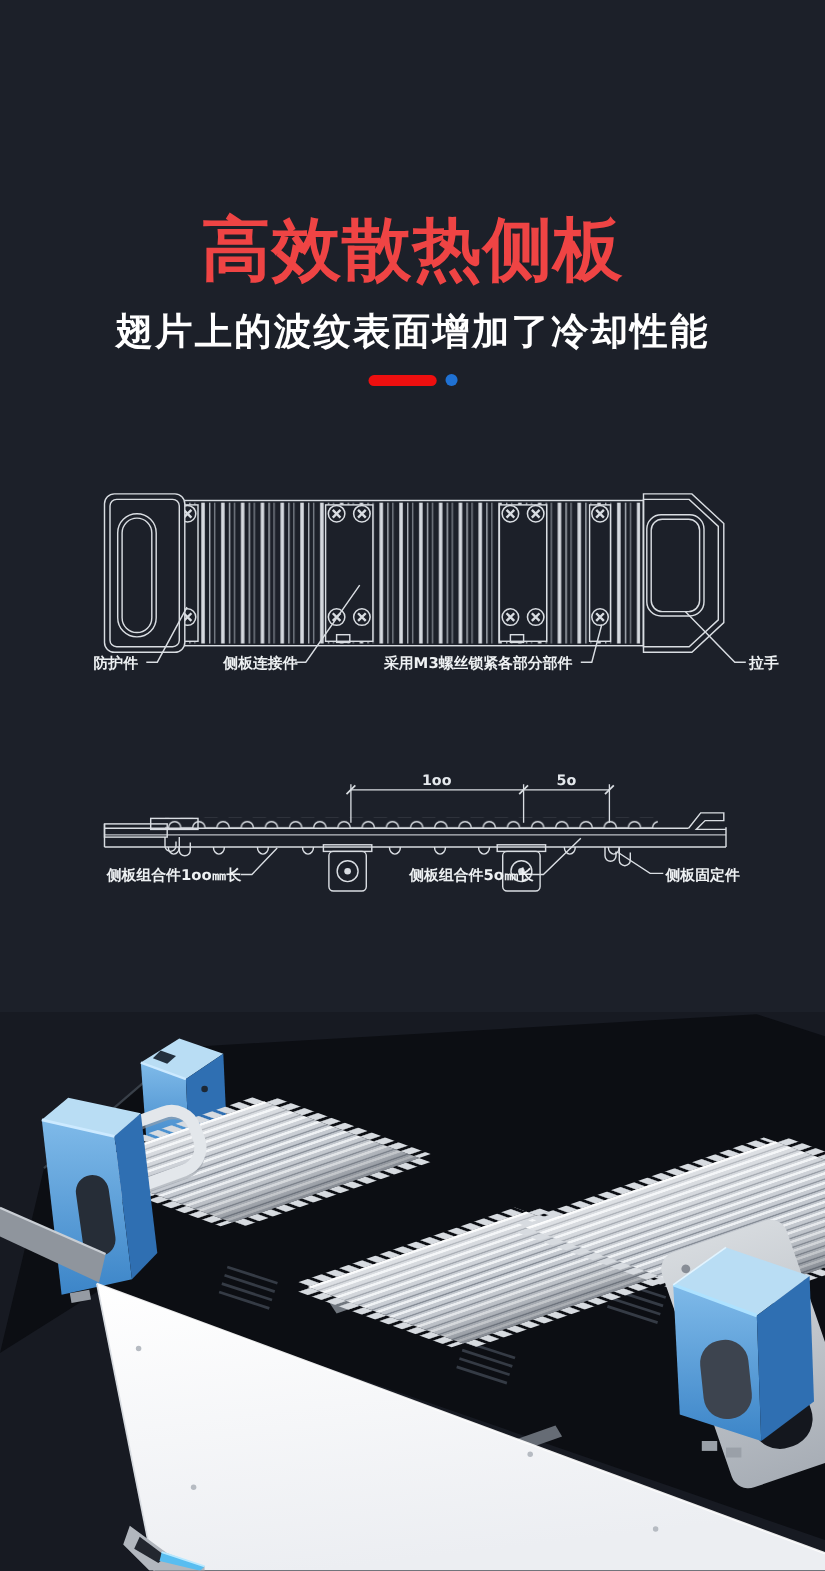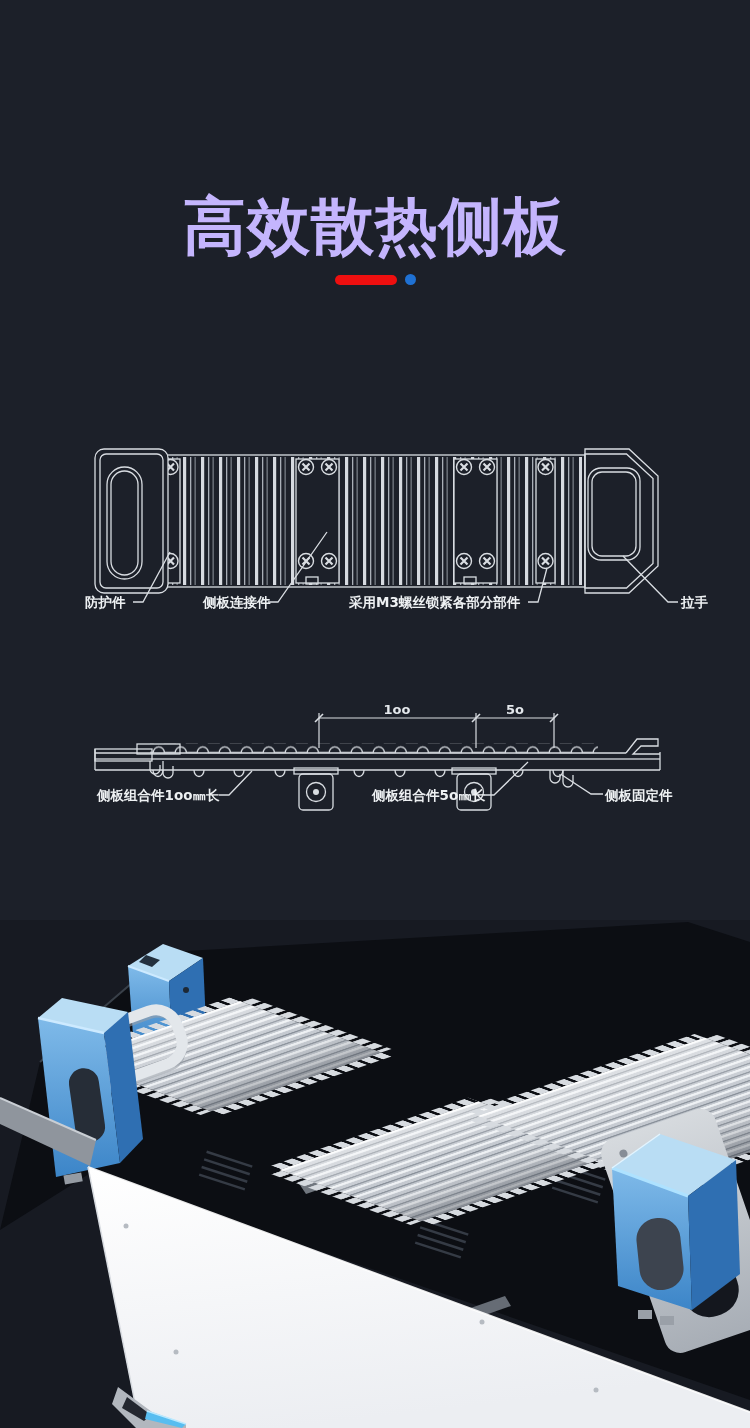--- a/index.html
+++ b/index.html
@@ -9,21 +9,21 @@
     position:relative;
     overflow:hidden;
     font-family:"DejaVu Sans", sans-serif;
     color:#ffffff;
   }
   .page{position:absolute;inset:0;width:750px;height:1428px;}
   .header{position:absolute;top:0;left:0;width:750px;text-align:center;}
   .title{
     margin:0;margin-top:192px;
     font-size:63px;font-weight:bold;letter-spacing:1px;
-    color:#c4b5fd;line-height:1.1;
+    color:#ef4444;line-height:1.1;
   }
   .subtitle{
     margin:0;font-size:34px;font-weight:600;letter-spacing:2px;
     line-height:50px;color:#ffffff;
   }
   .subtitle.first{margin-top:16px;}
   .divider{
     margin-top:13px;display:flex;align-items:center;justify-content:center;gap:8px;
   }
   .red-bar{width:62px;height:10px;border-radius:5px;background:#ee0f0f;display:inline-block;}
@@ -37,20 +37,21 @@
   .cadline{stroke:#d9dde2;fill:none;stroke-width:1.3;}
   .cadfill{fill:#1c2029;stroke:#d9dde2;stroke-width:1.3;}
 </style>
 </head>
 <body>
 
 <div class="page">
 
   <div class="header">
     <h1 class="title">高效散热侧板</h1>
+    <p class="subtitle first">翅片上的波纹表面增加了冷却性能</p>
     <div class="divider">
       <span class="red-bar"></span>
       <span class="blue-dot"></span>
     </div>
   </div>
 
   <svg id="drawing-top" class="svg-abs" width="750" height="195" viewBox="0 0 750 195">
     <defs>
       <pattern id="d1f" x="163" width="18" height="10" patternUnits="userSpaceOnUse">
         <rect x="2" width="3.2" height="10" fill="#d6dae0"></rect>

